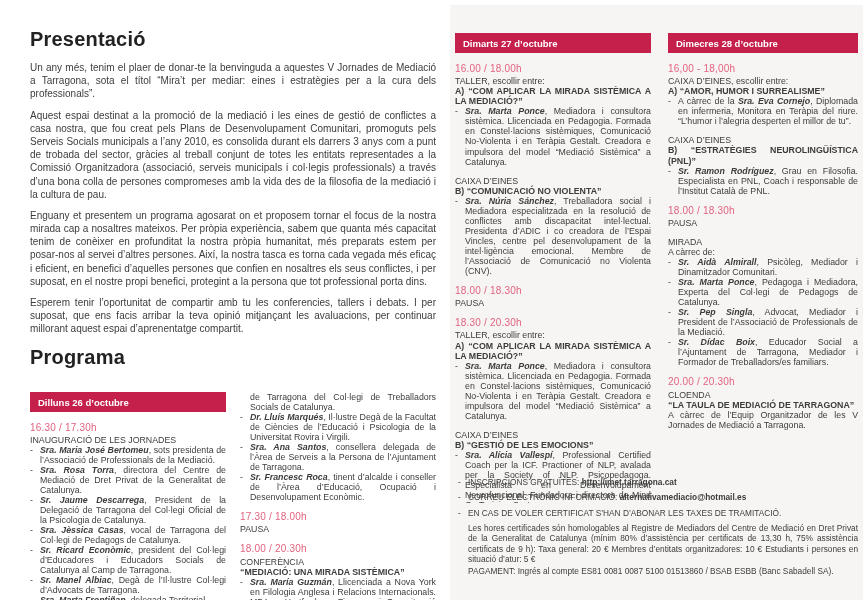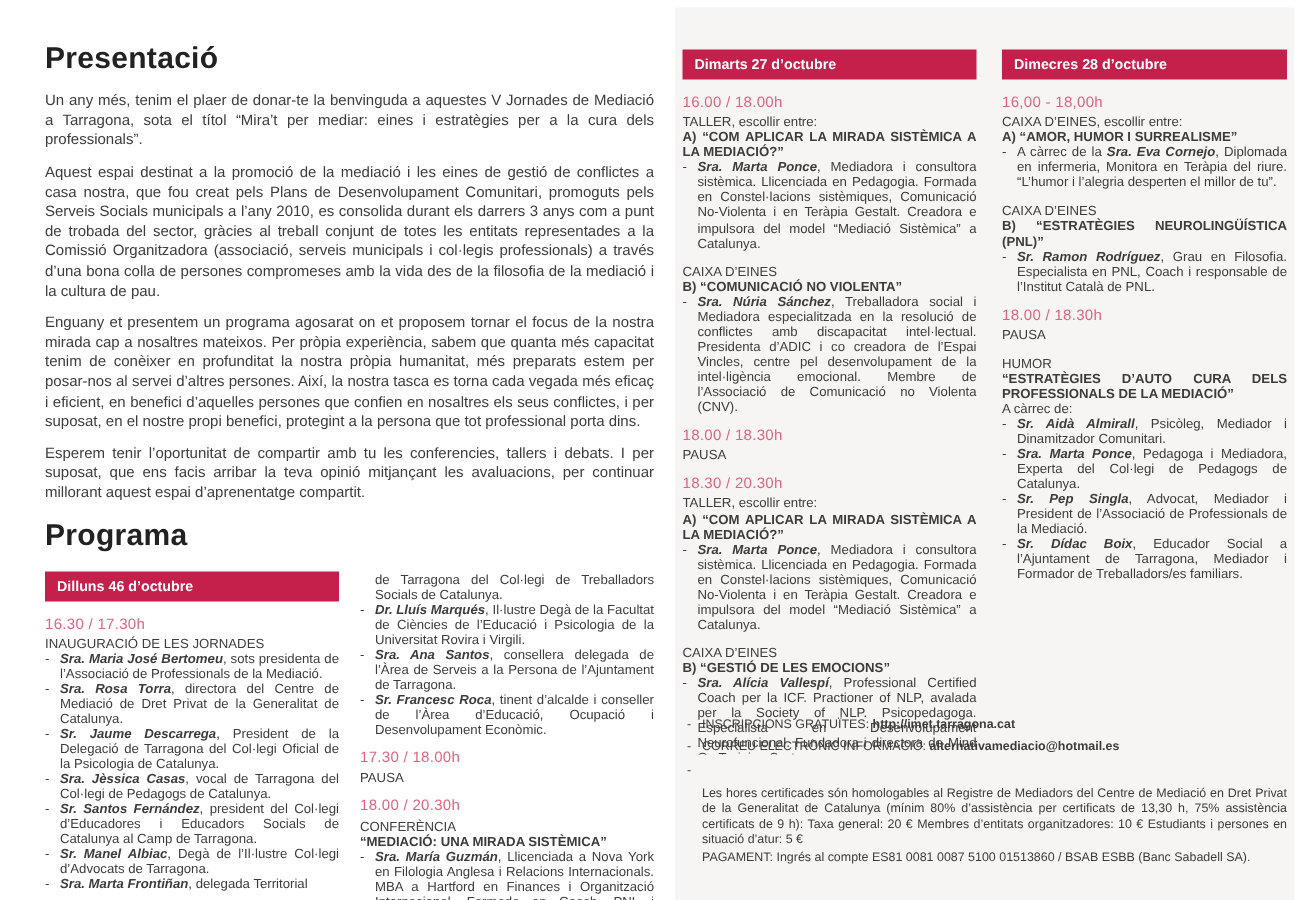--- a/index.html
+++ b/index.html
@@ -9,21 +9,21 @@
   }
   *{margin:0;padding:0;box-sizing:border-box;}
   html,body{background:#ffffff;}
   body{font-family:"Liberation Sans", sans-serif;color:var(--ink);}
   .page{position:relative;width:863px;height:600px;background:#ffffff;overflow:hidden;}
 
   
   .left-page{position:absolute;left:0;top:0;width:450px;height:600px;padding:28px 14px 0 30px;background:#ffffff;}
   .section-title{font-size:20px;font-weight:bold;letter-spacing:.2px;color:#222;margin-bottom:10px;}
   .presentacio p{font-size:10px;line-height:1.32;text-align:justify;margin-bottom:8px;color:var(--ink);}
-  .programa-title{margin-top:10px;margin-bottom:12px;}
+  .programa-title{margin-top:10px;margin-bottom:23px;}
 
   .cols{display:flex;align-items:flex-start;}
   .left-page .cols{gap:14px;}
   .col{flex:none;}
   .left-page .col{width:196px;}
 
   .day-header{background:var(--accent);color:#fff;font-weight:bold;font-size:9.5px;padding:5px 8px 4px 8px;margin-bottom:10px;}
   .col-body{font-size:8.8px;line-height:1.14;text-align:justify;}
   .block{margin-bottom:9px;}
   .time{color:var(--time);font-size:10px;margin-bottom:2px;letter-spacing:.2px;}
@@ -59,21 +59,21 @@
       <p>Un any més, tenim el plaer de donar-te la benvinguda a aquestes V Jornades de Mediació a Tarragona, sota el títol “Mira’t per mediar: eines i estratègies per a la cura dels professionals”.</p>
       <p>Aquest espai destinat a la promoció de la mediació i les eines de gestió de conflictes a casa nostra, que fou creat pels Plans de Desenvolupament Comunitari, promoguts pels Serveis Socials municipals a l’any 2010, es consolida durant els darrers 3 anys com a punt de trobada del sector, gràcies al treball conjunt de totes les entitats representades a la Comissió Organitzadora (associació, serveis municipals i col·legis professionals) a través d’una bona colla de persones compromeses amb la vida des de la filosofia de la mediació i la cultura de pau.</p>
       <p>Enguany et presentem un programa agosarat on et proposem tornar el focus de la nostra mirada cap a nosaltres mateixos. Per pròpia experiència, sabem que quanta més capacitat tenim de conèixer en profunditat la nostra pròpia humanitat, més preparats estem per posar-nos al servei d’altres persones. Així, la nostra tasca es torna cada vegada més eficaç i eficient, en benefici d’aquelles persones que confien en nosaltres els seus conflictes, i per suposat, en el nostre propi benefici, protegint a la persona que tot professional porta dins.</p>
       <p>Esperem tenir l’oportunitat de compartir amb tu les conferencies, tallers i debats. I per suposat, que ens facis arribar la teva opinió mitjançant les avaluacions, per continuar millorant aquest espai d’aprenentatge compartit.</p>
     </section>
 
     <h1 class="section-title programa-title">Programa</h1>
 
     <div class="cols">
       <div class="col">
-        <div class="day-header">Dilluns 46 d’octubre</div>
+        <div class="day-header">Dilluns 26 d’octubre</div>
         <div class="col-body" id="monday-col1">
             <div class="block">
               <div class="time">16.30 / 17.30h</div>
               <div class="line plain">INAUGURACIÓ DE LES JORNADES</div>
               <div class="line bullet">
                 <span class="dash">-</span>
                 <span class="btext"><i>Sra. Maria José Bertomeu</i>, sots presidenta de l’Associació de Professionals de la Mediació.</span>
               </div>
               <div class="line bullet">
                 <span class="dash">-</span>
@@ -82,21 +82,21 @@
               <div class="line bullet">
                 <span class="dash">-</span>
                 <span class="btext"><i>Sr. Jaume Descarrega</i>, President de la Delegació de Tarragona del Col·legi Oficial de la Psicologia de Catalunya.</span>
               </div>
               <div class="line bullet">
                 <span class="dash">-</span>
                 <span class="btext"><i>Sra. Jèssica Casas</i>, vocal de Tarragona del Col·legi de Pedagogs de Catalunya.</span>
               </div>
               <div class="line bullet">
                 <span class="dash">-</span>
-                <span class="btext"><i>Sr. Santos Fernández</i>, president del Col·legi d’Educadores i Educadors Socials de Catalunya al Camp de Tarragona.</span>
+                <span class="btext"><i>Sr. Ricard Econòmic</i>, president del Col·legi d’Educadores i Educadors Socials de Catalunya al Camp de Tarragona.</span>
               </div>
               <div class="line bullet">
                 <span class="dash">-</span>
                 <span class="btext"><i>Sr. Manel Albiac</i>, Degà de l’Il·lustre Col·legi d’Advocats de Tarragona.</span>
               </div>
               <div class="line bullet">
                 <span class="dash">-</span>
                 <span class="btext"><i>Sra. Marta Frontiñan</i>, delegada Territorial</span>
               </div>
             </div>
@@ -200,53 +200,59 @@
               <div class="line bullet">
                 <span class="dash">-</span>
                 <span class="btext"><i>Sr. Ramon Rodríguez</i>, Grau en Filosofia. Especialista en PNL, Coach i responsable de l’Institut Català de PNL.</span>
               </div>
             </div>
             <div class="block">
               <div class="time">18.00 / 18.30h</div>
               <div class="line plain">PAUSA</div>
             </div>
             <div class="block">
-              <div class="line plain">HUMOR</div>
-              <div class="line bold">“ESTRATÈGIES D’AUTO CURA DELS PROFESSIONALS DE LA MEDIACIÓ”</div>
+              <div class="line plain">MIRADA</div>
               <div class="line plain">A càrrec de:</div>
               <div class="line bullet">
                 <span class="dash">-</span>
                 <span class="btext"><i>Sr. Aidà Almirall</i>, Psicòleg, Mediador i Dinamitzador Comunitari.</span>
               </div>
               <div class="line bullet">
                 <span class="dash">-</span>
                 <span class="btext"><i>Sra. Marta Ponce</i>, Pedagoga i Mediadora, Experta del Col·legi de Pedagogs de Catalunya.</span>
               </div>
               <div class="line bullet">
                 <span class="dash">-</span>
                 <span class="btext"><i>Sr. Pep Singla</i>, Advocat, Mediador i President de l’Associació de Professionals de la Mediació.</span>
               </div>
               <div class="line bullet">
                 <span class="dash">-</span>
                 <span class="btext"><i>Sr. Dídac Boix</i>, Educador Social a l’Ajuntament de Tarragona, Mediador i Formador de Treballadors/es familiars.</span>
               </div>
+            </div>
+            <div class="block">
+              <div class="time">20.00 / 20.30h</div>
+              <div class="line plain">CLOENDA</div>
+              <div class="line bold">“LA TAULA DE MEDIACIÓ DE TARRAGONA”</div>
+              <div class="line plain">A càrrec de l’Equip Organitzador de les V Jornades de Mediació a Tarragona.</div>
             </div>
           </div>
       </div>
     </div>
     <div class="footer" id="footer-notes">
         <div class="fnote">
           <span class="dash">-</span>
           <span class="ftext">INSCRIPCIONS GRATUÏTES: <b>http://imet.tarragona.cat</b></span>
         </div>
         <div class="fnote">
           <span class="dash">-</span>
           <span class="ftext">CORREU ELECTRÒNIC INFORMACIÓ: <b>alternativamediacio@hotmail.es</b></span>
         </div>
         <div class="fnote">
           <span class="dash">-</span>
+          <span class="ftext">EN CAS DE VOLER CERTIFICAT S’HAN D’ABONAR LES TAXES DE TRAMITACIÓ.</span>
         </div>
         <div class="fdetail">Les hores certificades són homologables al Registre de Mediadors del Centre de Mediació en Dret Privat de la Generalitat de Catalunya (mínim 80% d’assistència per certificats de 13,30 h, 75% assistència certificats de 9 h): Taxa general: 20 € Membres d’entitats organitzadores: 10 € Estudiants i persones en situació d’atur: 5 €</div>
         <div class="fdetail">PAGAMENT: Ingrés al compte ES81 0081 0087 5100 01513860 / BSAB ESBB (Banc Sabadell SA).</div>
       </div>
   </div>
 
 </div>
 
 </body></html>

